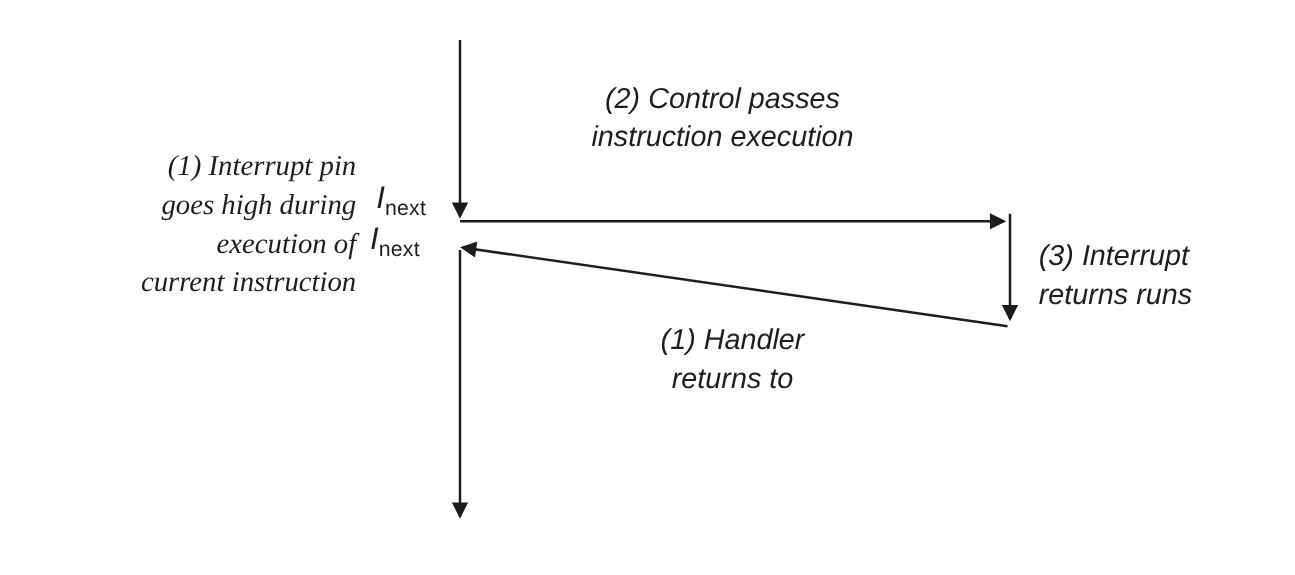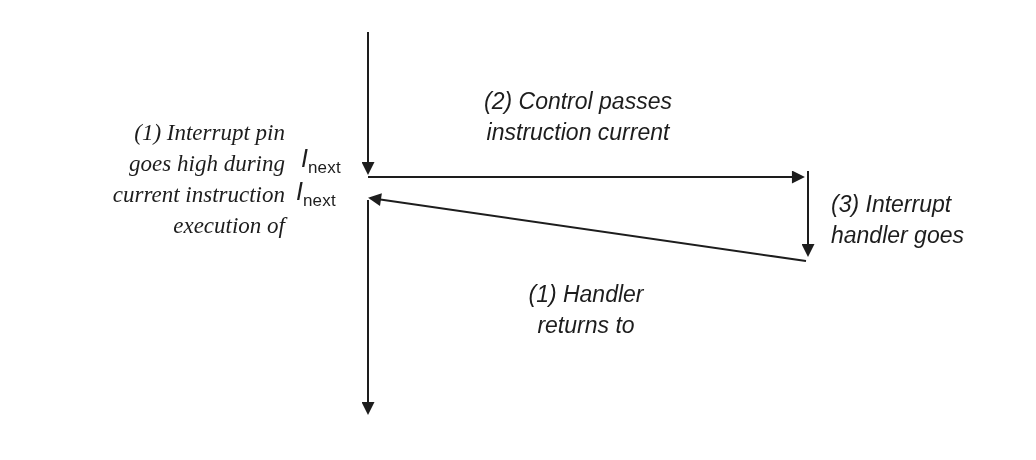--- a/index.html
+++ b/index.html
@@ -29,21 +29,21 @@
     fill: none;
   }
   .ann {
     position: absolute;
     font-style: italic;
     font-size: 23px;
     line-height: 31px;
     white-space: nowrap;
   }
   .ann-right { text-align: right; font-family: Liberation Serif, serif; }
-  .ann-center { text-align: center; margin-top: 23px; }
+  .ann-center { text-align: center; }
   .ann-left { text-align: left; }
   .ilbl {
     position: absolute;
     white-space: nowrap;
     line-height: 30px;
   }
   .ilbl .base {
     font-style: italic;
     font-size: 25px;
   }
@@ -74,32 +74,32 @@
     <line x1="808" y1="171" x2="808" y2="255" marker-end="url(#arrowhead)"></line>
 
     <line x1="806" y1="261" x2="370" y2="198" marker-end="url(#arrowhead)"></line>
 
     <line x1="368" y1="200" x2="368" y2="413" marker-end="url(#arrowhead)"></line>
   </svg>
 
   <div class="ann ann-right" style="top:117px; right:751px;">
     <div>(1) Interrupt pin</div>
     <div>goes high during</div>
+    <div>execution of</div>
     <div>current instruction</div>
-    <div>execution of</div>
   </div>
 
   <div class="ann ann-center" style="top:63px; left:428px; width:300px;">
     <div>(2) Control passes</div>
-    <div>instruction current</div>
+    <div>instruction execution</div>
   </div>
 
   <div class="ann ann-left" style="top:189px; left:831px;">
     <div>(3) Interrupt</div>
-    <div>handler goes</div>
+    <div>returns runs</div>
   </div>
 
   <div class="ann ann-center" style="top:256px; left:436px; width:300px;">
     <div>(1) Handler</div>
     <div>returns to</div>
   </div>
 
   <div class="ilbl" style="top:143px; left:301px;">
     <span class="base">I</span><span class="sub">next</span>
   </div>

